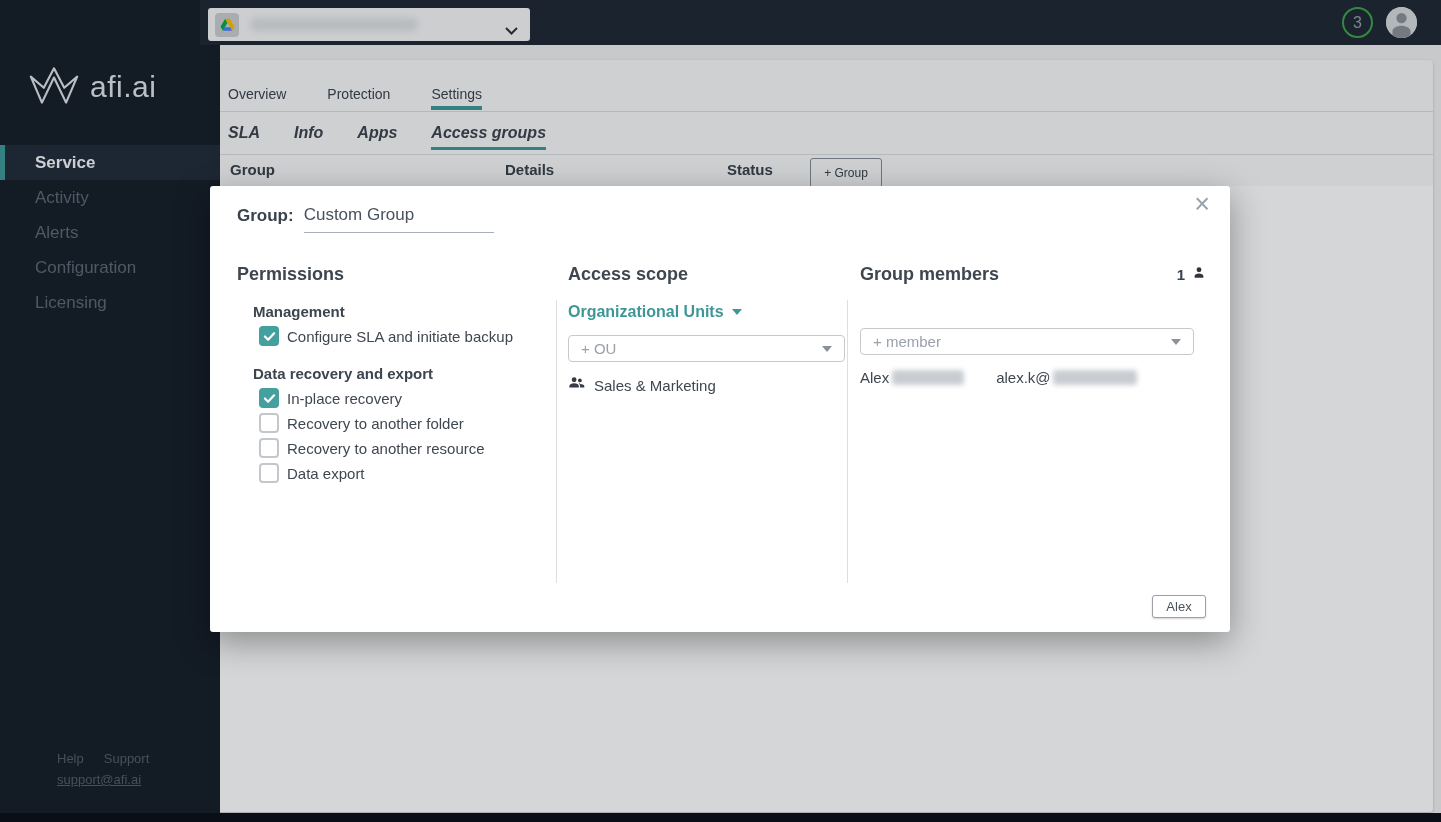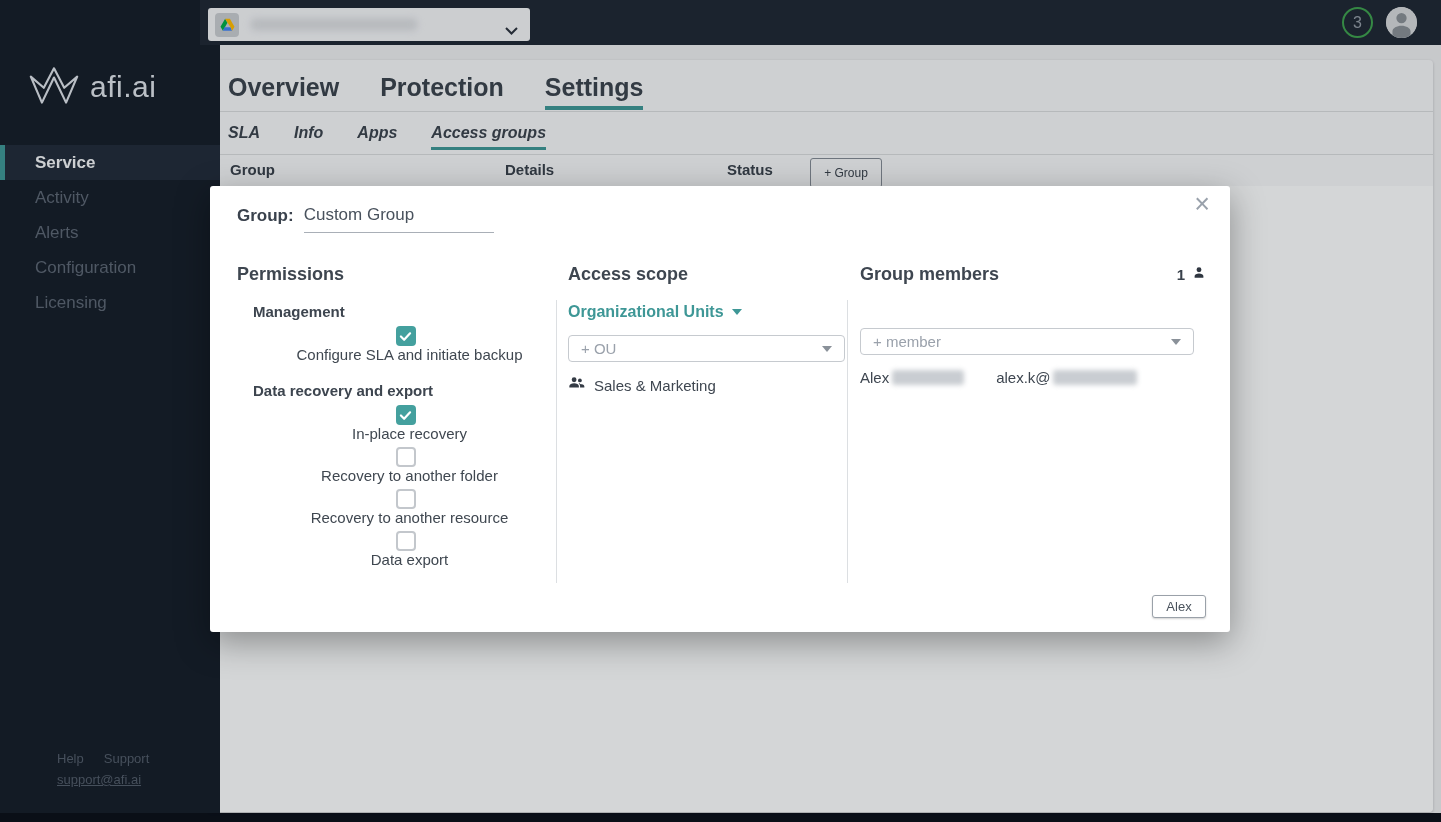--- a/index.html
+++ b/index.html
@@ -29,21 +29,21 @@
   .ws-redact { margin-left:11px; width:168px; height:13px; background:#dbdde0; border-radius:7px; filter:blur(3px); }
   .ws-chevron { position:absolute; right:12px; top:13px; }
   .notif-badge { position:absolute; right:68px; top:7px; width:31px; height:31px; border:2px solid var(--notification-green,#3fa04e); border-radius:50%; color:#949ca6; font-size:16px; text-align:center; line-height:27px; cursor:pointer; }
   .avatar { position:absolute; right:24px; top:7px; width:31px; height:31px; border-radius:50%; background:#d6d8da; overflow:hidden; cursor:pointer; }
   .avatar svg { width:31px; height:31px; }
 
   
   .main { position:absolute; left:200px; top:45px; width:1241px; height:768px; background:#ecedef; }
   .card { position:absolute; left:8px; top:15px; width:1225px; height:752px; background:#f5f6f7; border-radius:4px; box-shadow:0 1px 3px rgba(0,0,0,.2); }
   .tabs-row { position:relative; height:52px; border-bottom:1px solid #d8dadc; padding-left:20px; display:flex; align-items:flex-end; gap:41px; }
-  .tab { font-size:25px; font-weight:bold; color:#3b434d; padding-bottom:9px; position:relative; cursor:pointer; }
+  .tab { font-size:14px; font-weight:normal; color:#3b434d; padding-bottom:9px; position:relative; cursor:pointer; }
   .tab.active::after { content:""; position:absolute; left:0; right:0; bottom:1px; height:4px; background:var(--accent-teal,#3e8f8f); }
   .subtabs-row { position:relative; height:43px; border-bottom:1px solid #d8dadc; padding-left:20px; display:flex; align-items:stretch; gap:34px;font-style:italic; }
   .subtab { font-size:16px; font-weight:bold; color:#3b434d; display:flex; align-items:center; position:relative; cursor:pointer; }
   .subtab.active::after { content:""; position:absolute; left:0; right:0; bottom:4px; height:3px; background:var(--accent-teal,#3e8f8f); }
   .table-header { position:relative; height:31px; }
   .th { position:absolute; top:6px; font-size:15px; font-weight:bold; color:#39414b; }
   .th-group { left:22px; } .th-details { left:297px; } .th-status { left:519px; }
   .add-group-btn { position:absolute; left:602px; top:3px; width:72px; height:30px; border:1px solid #848b94; border-radius:3px; background:transparent; font-size:12px; color:#3b434d; font-family:"Liberation Sans",sans-serif; cursor:pointer; }
   .table-body { position:absolute; left:0; right:0; top:126px; bottom:0; background:#fcfdfd; border-radius:0 0 4px 4px; }
 
@@ -59,21 +59,21 @@
   .d1 { left:346px; } .d2 { left:637px; }
 
   .col { position:absolute; top:78px; }
   .col-permissions { left:27px; width:315px; }
   .col-scope { left:358px; width:277px; }
   .col-members { left:650px; width:346px; }
   .col-heading { font-size:18px; font-weight:bold; color:#3e4650; line-height:20px; }
 
   .perm-section { margin-top:19px; }
   .perm-title { font-size:15px; font-weight:bold; color:#3d454f; padding-left:16px; line-height:18px; }
-  .check-row { display:flex; align-items:center; margin-top:5px; padding-left:22px;flex-direction:column; }
+  .check-row { display:flex; align-items:center; margin-top:5px; padding-left:22px; }
   .checkbox { width:20px; height:20px; flex:none; border-radius:4px; border:2px solid #c3c7cc; background:#fff; display:flex; align-items:center; justify-content:center; cursor:pointer; }
   .checkbox svg { display:none; }
   .checkbox.checked { border:none; background:var(--checkbox-teal,#44a09e); }
   .checkbox.checked svg { display:block; }
   .check-label { margin-left:8px; font-size:15px; color:#3f4750; }
 
   .scope-selector { margin-top:19px; display:flex; align-items:center; gap:8px; font-size:16px; font-weight:bold; color:var(--accent-teal,#3f9d9d); cursor:pointer; }
   .caret-down-teal { width:0; height:0; border-left:5px solid transparent; border-right:5px solid transparent; border-top:6px solid var(--accent-teal,#3f9d9d); }
   .select-box { position:relative; margin-top:14px; height:27px; border:1px solid #c6cacf; border-radius:4px; background:#fff; display:flex; align-items:center; cursor:pointer; }
   .col-scope .select-box { width:277px; }

